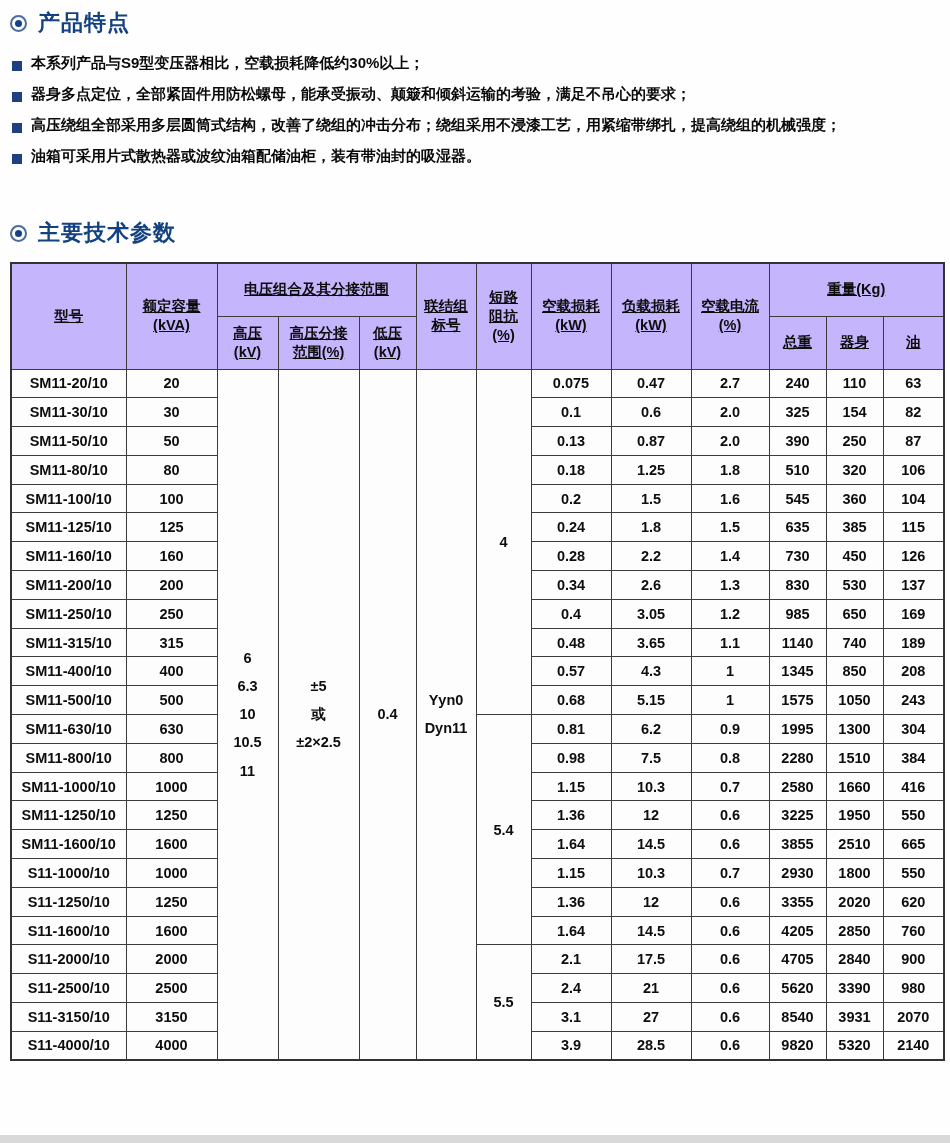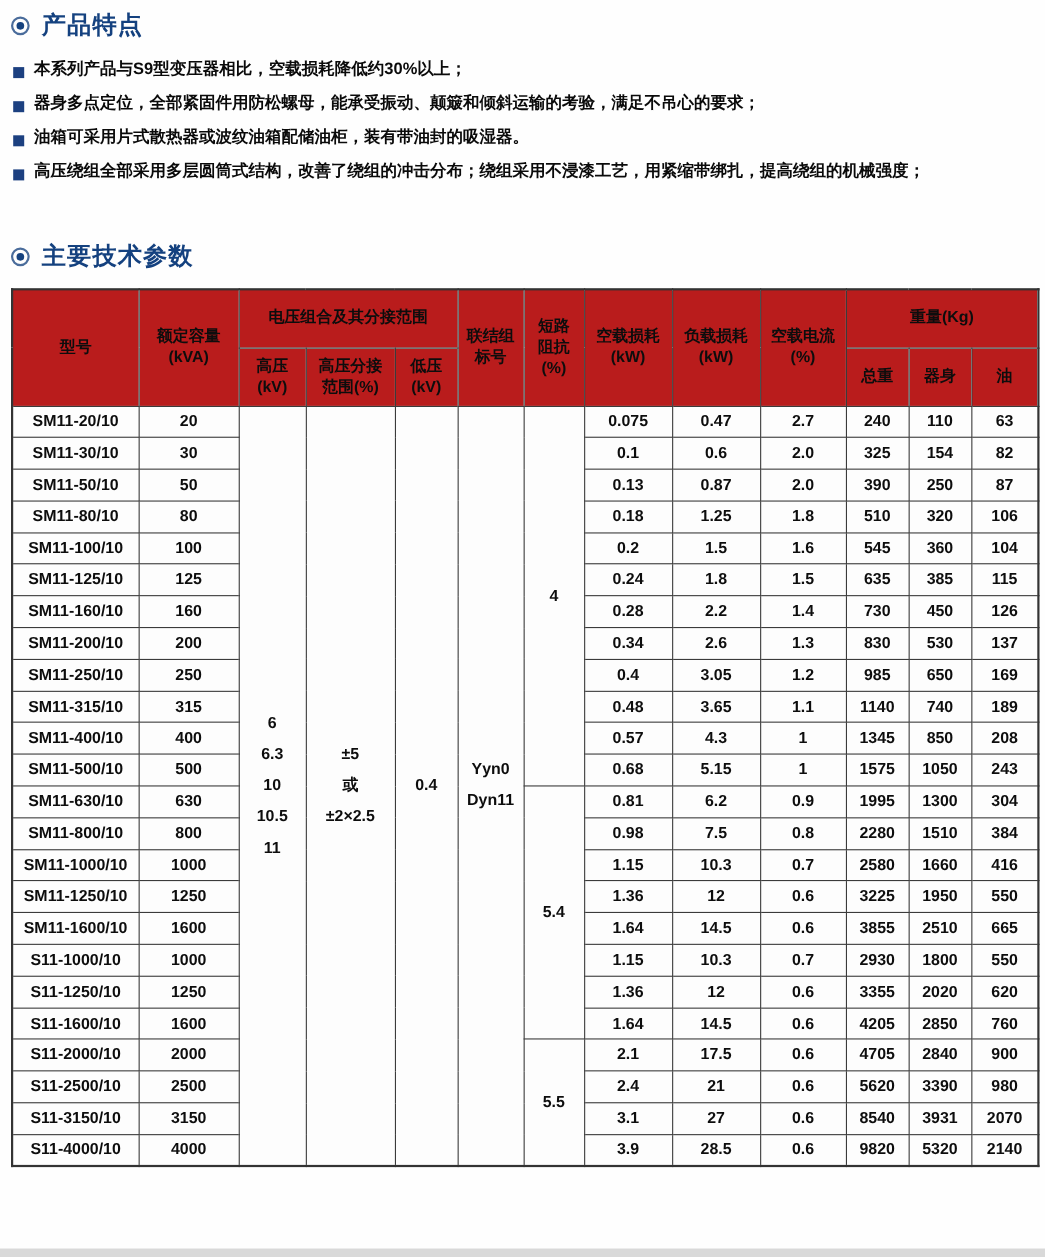--- a/index.html
+++ b/index.html
@@ -20,21 +20,21 @@
 
   .specs-title { margin-top:51px;font-family:Liberation Mono, monospace; }
 
   
   table.spec { border-collapse:collapse; table-layout:fixed; width:933px; margin:14px 0 0 10px; border:2px solid #333; }
   table.spec th, table.spec td {
     border:1px solid #3b3b3b; text-align:center; vertical-align:middle;
     font-weight:bold; padding:0 2px; overflow:hidden;
   }
   table.spec thead tr { height:53px; }
-  table.spec thead th { background:#b91c1c; font-size:14.5px; line-height:1.3; color:#0d0d0d; }
+  table.spec thead th { background:#c4b5fd; font-size:14.5px; line-height:1.3; color:#0d0d0d;text-decoration:underline; }
   table.spec tbody tr { height:28.8px; }
   table.spec tbody td { background:#fdfdfd; font-size:14.5px; color:#0d0d0d; }
   td.model-col { text-align:left; padding-left:9px; }
   .multiline { white-space:pre-line; }
   tbody td.multiline { line-height:1.95; }
 
   .bottom-edge { position:absolute; left:0; bottom:0; width:950px; height:8px; background:#d9d9d9; }
 </style>
 </head>
 <body>
@@ -50,25 +50,25 @@
     <div class="feature-item">
       <span class="bullet-icon"></span>
       <span class="feature-text">本系列产品与S9型变压器相比，空载损耗降低约30%以上；</span>
     </div>
     <div class="feature-item">
       <span class="bullet-icon"></span>
       <span class="feature-text">器身多点定位，全部紧固件用防松螺母，能承受振动、颠簸和倾斜运输的考验，满足不吊心的要求；</span>
     </div>
     <div class="feature-item">
       <span class="bullet-icon"></span>
-      <span class="feature-text">油箱可采用片式散热器或波纹油箱配储油柜，装有带油封的吸湿器。</span>
+      <span class="feature-text">高压绕组全部采用多层圆筒式结构，改善了绕组的冲击分布；绕组采用不浸漆工艺，用紧缩带绑扎，提高绕组的机械强度；</span>
     </div>
     <div class="feature-item">
       <span class="bullet-icon"></span>
-      <span class="feature-text">高压绕组全部采用多层圆筒式结构，改善了绕组的冲击分布；绕组采用不浸漆工艺，用紧缩带绑扎，提高绕组的机械强度；</span>
+      <span class="feature-text">油箱可采用片式散热器或波纹油箱配储油柜，装有带油封的吸湿器。</span>
     </div>
   </div>
 
   <div class="section-title specs-title">
     <span class="ring-icon"></span>
     <span class="title-text">主要技术参数</span>
   </div>
 
   <table class="spec">
     <colgroup>

